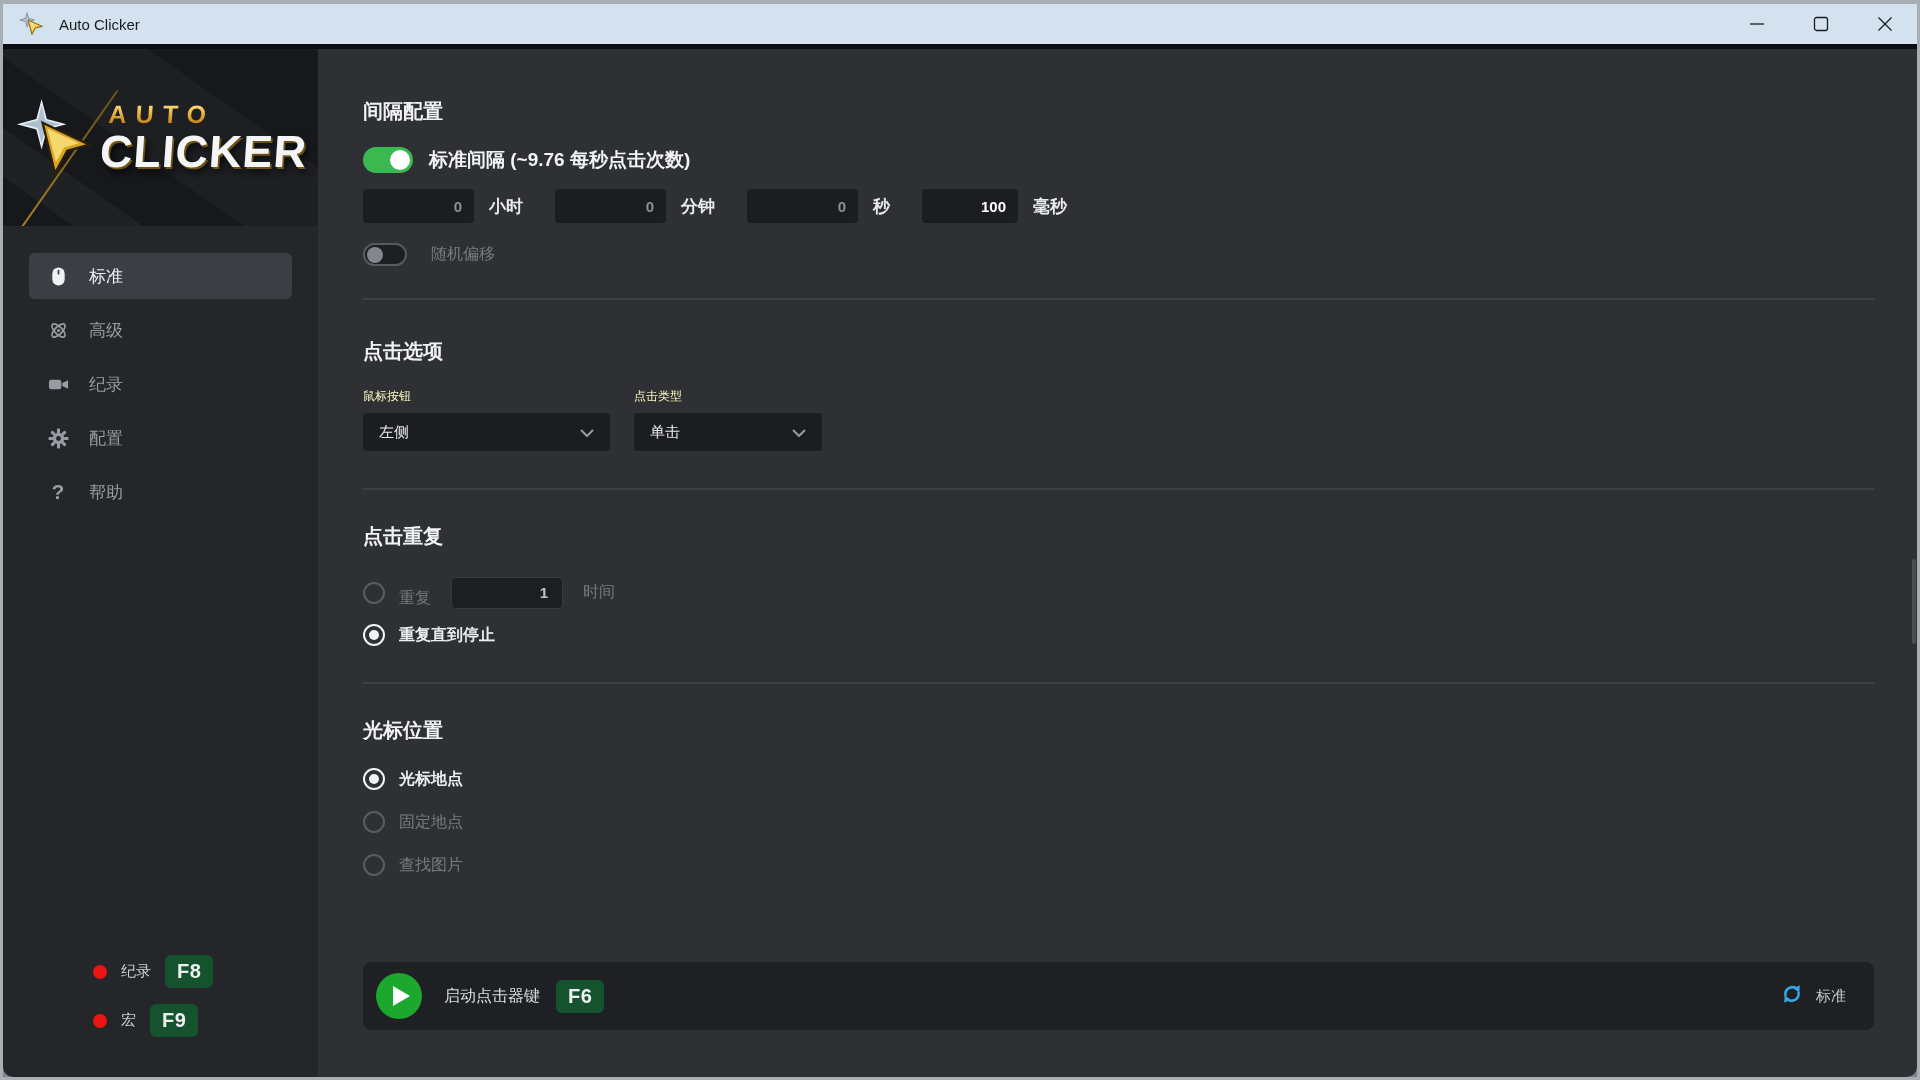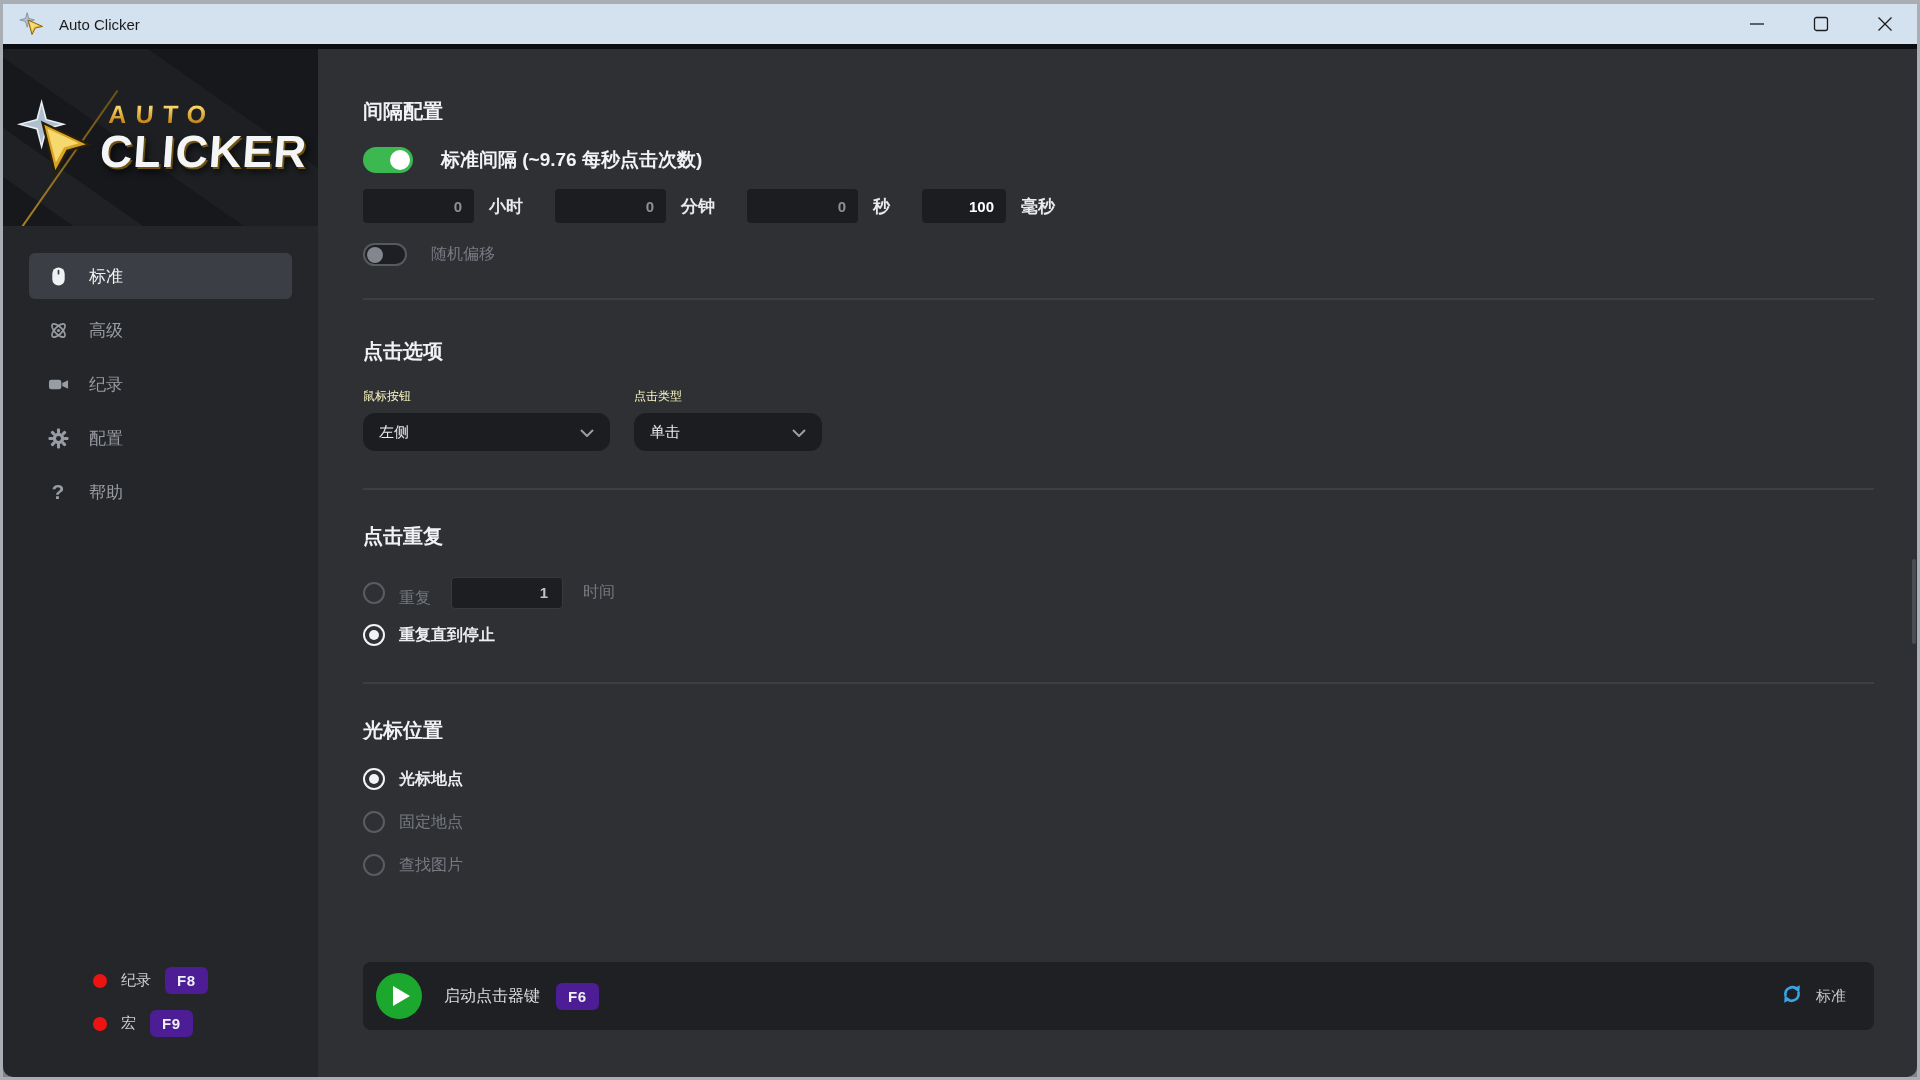--- a/index.html
+++ b/index.html
@@ -43,55 +43,55 @@
     padding-left:18px; gap:20px; color:#989ca3; font-size:17px; cursor:pointer; }
   .nav-item.active { background:#3b3f45; color:#f0f1f3; }
   .nav-item .ic { width:22px; height:22px; display:flex; align-items:center; justify-content:center; flex:none; }
   .nav-item svg { width:21px; height:21px; }
   .q-glyph { font-size:21px; font-weight:800; }
 
   .hotkeys { position:absolute; left:0; bottom:40px; display:flex; flex-direction:column; gap:16px; padding-left:90px; }
   .hk-row { display:flex; align-items:center; }
   .red-dot { width:14px; height:14px; border-radius:50%; background:#ec1313; flex:none; }
   .hk-label { margin:0 14px 0 14px; font-size:15px; color:#cfd1d4; }
-  .key-badge { background:#4c1d95; color:#eef0f1; font-weight:700; font-size:15px; border-radius:6px;
+  .key-badge { background:#14532d; color:#eef0f1; font-weight:700; font-size:20px; border-radius:6px;
     padding:5px 12px; letter-spacing:.5px; }
 
   
   .main { flex:1; background:#2e3034; position:relative; padding:49px 43px 0 45px; border-bottom-right-radius:10px; }
   .sec-title { font-size:20px; font-weight:700; color:#f1f2f4; }
   .divider { height:2px; background:#3c3f44; }
 
-  .toggle-row { display:flex; align-items:flex-end; margin-top:22px; gap:28px; }
+  .toggle-row { display:flex; align-items:flex-end; margin-top:22px; gap:16px; }
   .toggle { width:50px; height:26px; border-radius:13px; position:relative; flex:none; cursor:pointer; }
   .toggle.on { background:#3cb851; }
   .toggle.on .knob { position:absolute; right:3px; top:3px; width:20px; height:20px; border-radius:50%; background:#fff; }
   .toggle.off { width:44px; height:23px; background:#1d1f23; border:2px solid #56595f; }
   .toggle.off .knob { position:absolute; left:2px; top:1.5px; width:16px; height:16px; border-radius:50%; background:#83868c; }
   .toggle-label { font-size:19px; font-weight:700; color:#f2f3f5; }
 
   .time-row { display:flex; align-items:center; margin-top:16px; }
   .time-box { width:111px; height:34px; background:#1b1d21; border:none; border-radius:4px; color:#8d9095;
     font-size:15px; font-weight:700; text-align:right; padding-right:12px; font-family:inherit; }
   .time-box.bright { color:#ffffff; }
-  .time-box.ms { width:84px; }
+  .time-box.ms { width:96px; }
   .time-unit { font-size:17px; font-weight:600; color:#e9eaec; margin:0 32px 0 15px; }
   .time-unit.last { margin-right:0; }
 
   .rand-row { display:flex; align-items:center; margin-top:20px; gap:24px; }
   .rand-label { font-size:16px; color:#777a80; }
 
   .div1 { margin-top:32px; } .div2 { margin-top:37px; } .div3 { margin-top:36px; }
   .sec2-title { margin-top:38px; } .sec3-title { margin-top:33px; } .sec4-title { margin-top:33px; }
 
   .dd-labels { display:flex; margin-top:23px; }
   .dd-label { font-size:12px; color:#fef9c3; }
   .dd-label.first { width:271px; }
   .dd-row { display:flex; margin-top:8px; gap:24px; }
-  .dropdown { height:38px; background:#1b1d21; border-radius:12px; display:flex; align-items:center;
+  .dropdown { height:38px; background:#1b1d21; border-radius:4px; display:flex; align-items:center;
     padding:0 16px; cursor:pointer; }
   .dropdown.mouse { width:247px; } .dropdown.type { width:188px; }
   .dd-value { font-size:15px; color:#e8e9eb; }
   .dd-chevron { margin-left:auto; }
   .dd-chevron svg { width:14px; height:8px; stroke:#9a9da2; stroke-width:2; fill:none; }
 
   .radio { width:22px; height:22px; border-radius:50%; border:2px solid #6b6e73; flex:none; position:relative; cursor:pointer; }
   .radio.dim { border-color:#595c61; }
   .radio.checked { border-color:#f2f3f5; }
   .radio.checked::after { content:""; position:absolute; left:4px; top:4px; width:10px; height:10px; border-radius:50%; background:#f2f3f5; }

